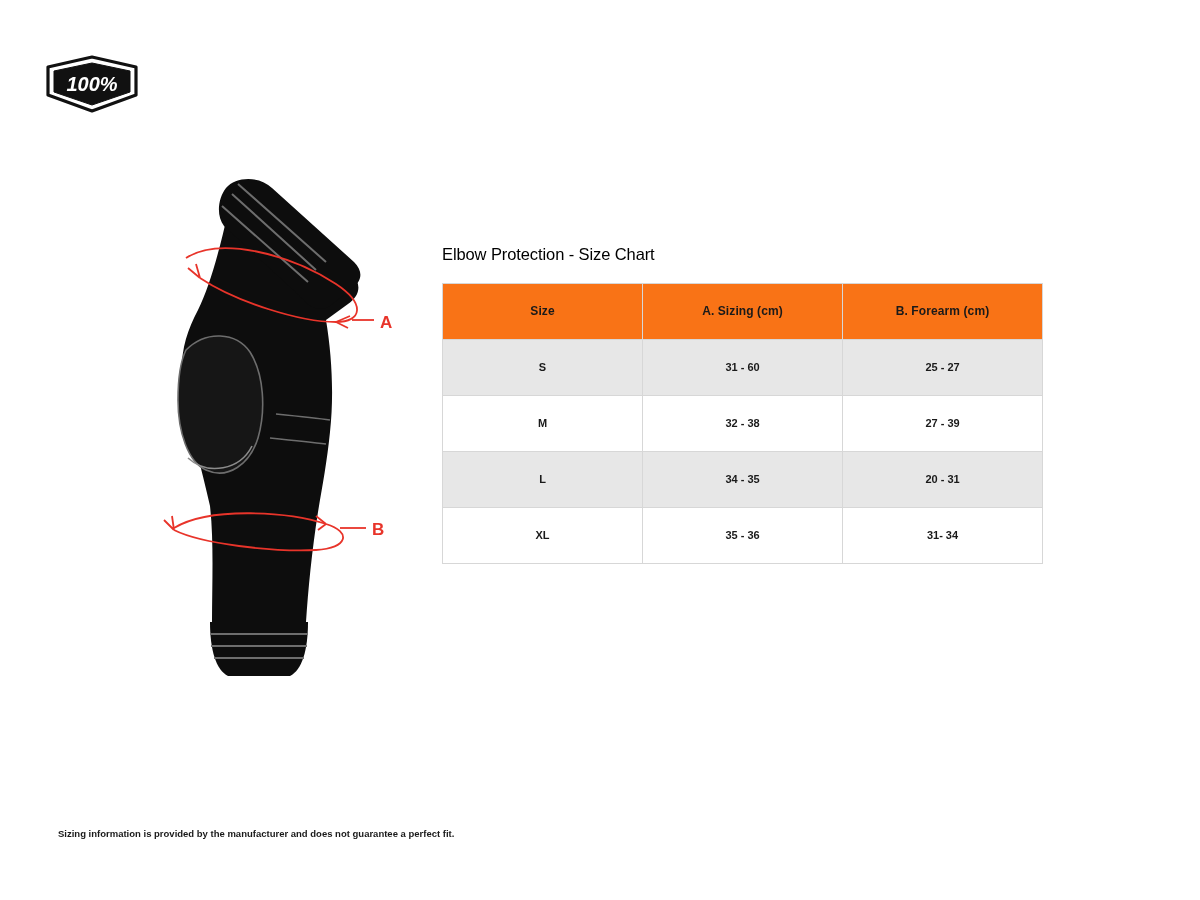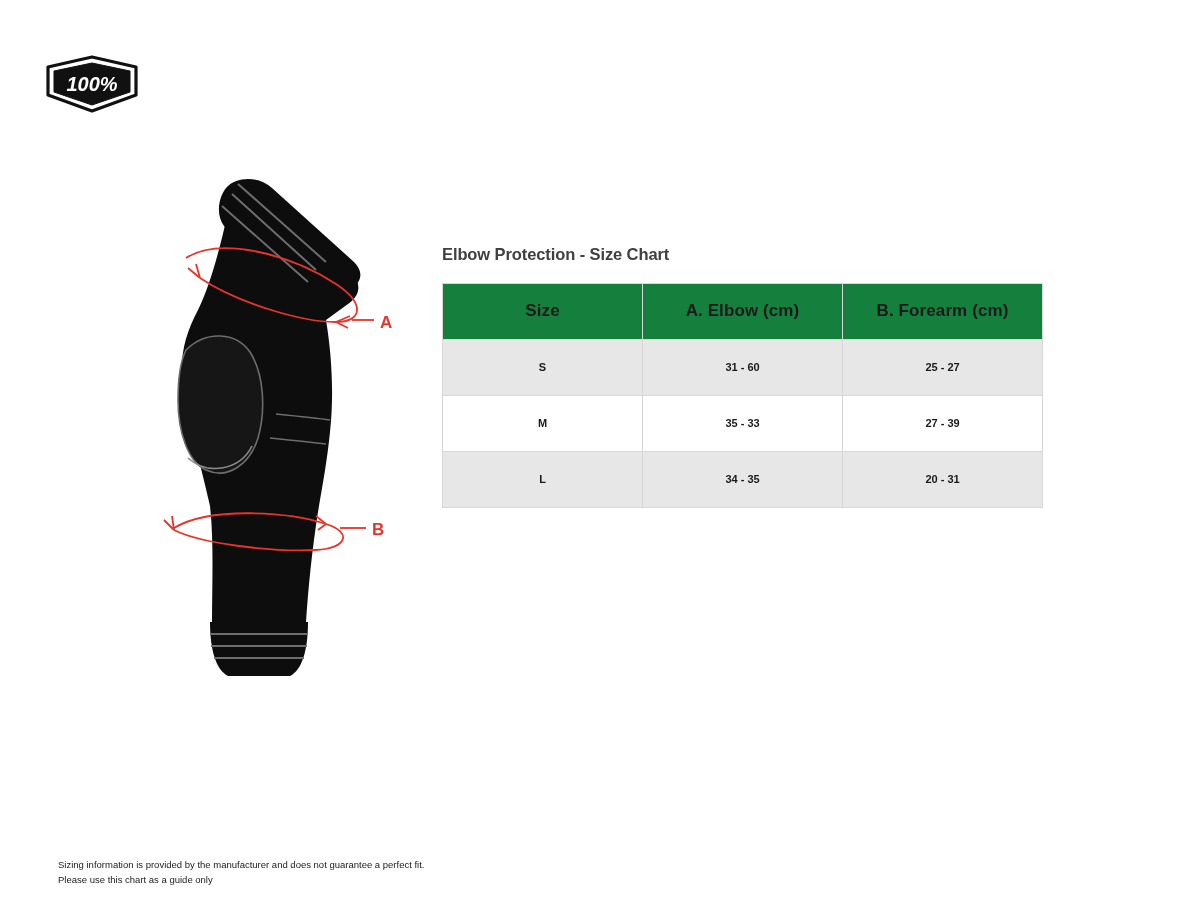--- a/index.html
+++ b/index.html
@@ -36,22 +36,22 @@
 
   
   .chart-wrap {
     position: absolute;
     left: 442px;
     top: 245px;
     width: 602px;
   }
   .chart-title {
     font-size: 16.5px;
-    font-weight: bold;
-    color: #404040;
+    font-weight: normal;
+    color: #000000;
     letter-spacing: -0.1px;
     margin: 0 0 18px 0;
     line-height: 1.2;
   }
   table.size-table {
     border-collapse: collapse;
     width: 601px;
     table-layout: fixed;
   }
   table.size-table td,
@@ -59,39 +59,39 @@
     border: 1px solid #d7d7d7;
     text-align: center;
     font-size: 11px;
     font-weight: bold;
     color: #1a1a1a;
     height: 55px;
     padding: 0;
     vertical-align: middle;
   }
   table.size-table thead th {
-    background: #15803d;
-    font-size: 17px;
+    background: #f97316;
+    font-size: 12px;
     letter-spacing: 0.1px;
     margin-left: 44px;
   }
   table.size-table tbody tr:nth-child(odd) td {
     background: #e7e7e7;
   }
   table.size-table tbody tr:nth-child(even) td {
     background: #ffffff;
   }
 
   
   .footer {
     position: absolute;
     left: 58px;
-    top: 858px;
+    top: 827px;
     font-size: 9.5px;
-    font-weight: normal;
+    font-weight: bold;
     color: #1a1a1a;
     line-height: 1.55;
   }
   .footer div { white-space: nowrap; }
 </style>
 </head>
 <body>
 
 <div class="logo">
   <svg viewBox="0 0 96 58" width="96" height="58" aria-hidden="true">
@@ -170,40 +170,44 @@
   </svg>
 </div>
 
 <div class="chart-wrap">
   <h1 class="chart-title">Elbow Protection - Size Chart</h1>
 
   <table class="size-table">
     <thead>
       <tr>
         <th>Size</th>
-        <th>A. Elbow (cm)</th>
+        <th>A. Sizing (cm)</th>
         <th>B. Forearm (cm)</th>
       </tr>
     </thead>
     <tbody>
       <tr>
         <td>S</td>
         <td>31 - 60</td>
         <td>25 - 27</td>
       </tr>
       <tr>
         <td>M</td>
-        <td>35 - 33</td>
+        <td>32 - 38</td>
         <td>27 - 39</td>
       </tr>
       <tr>
         <td>L</td>
         <td>34 - 35</td>
         <td>20 - 31</td>
       </tr>
+      <tr>
+        <td>XL</td>
+        <td>35 - 36</td>
+        <td>31- 34</td>
+      </tr>
     </tbody>
   </table>
 </div>
 
 <div class="footer">
   <div>Sizing information is provided by the manufacturer and does not guarantee a perfect fit.</div>
-  <div>Please use this chart as a guide only</div>
 </div>
 
 </body></html>

